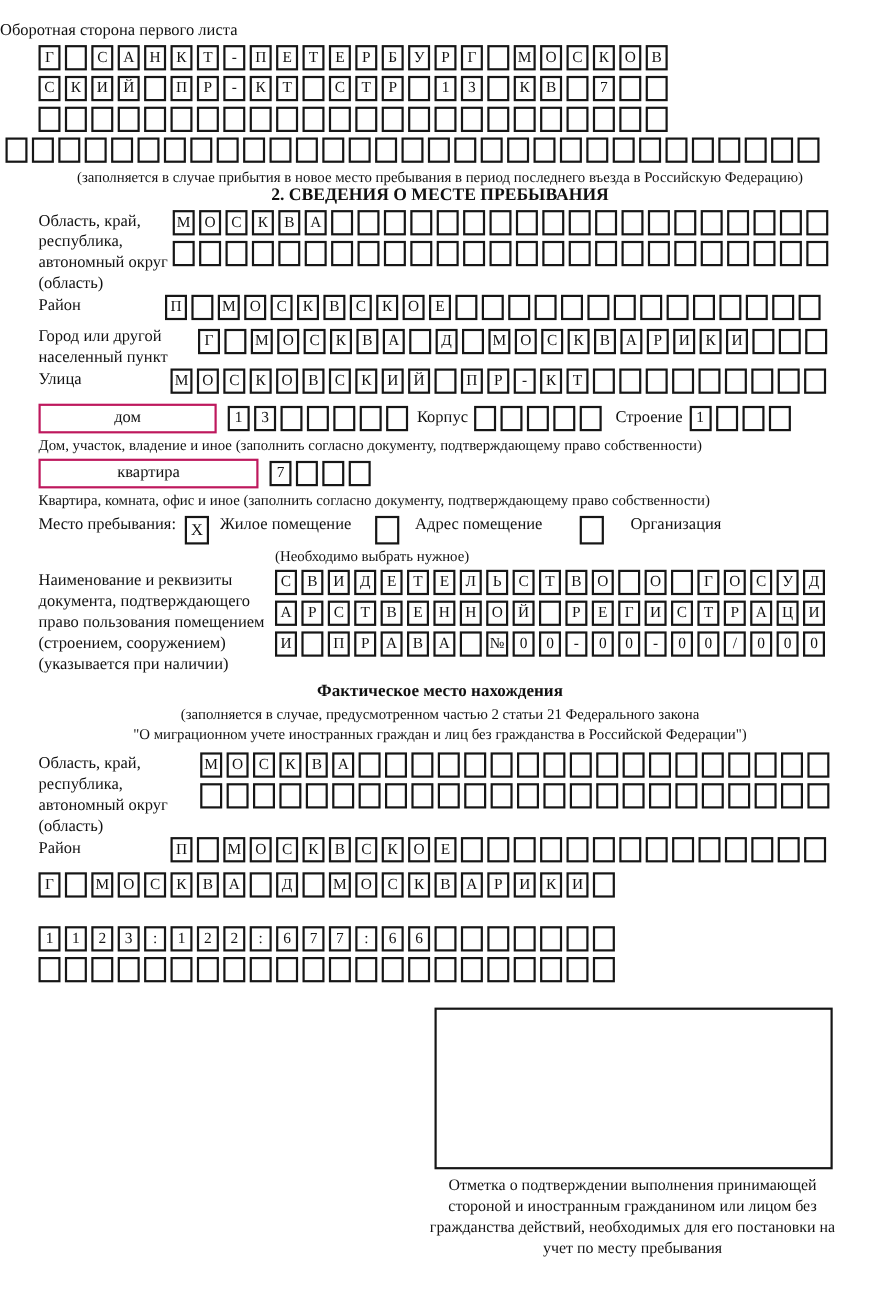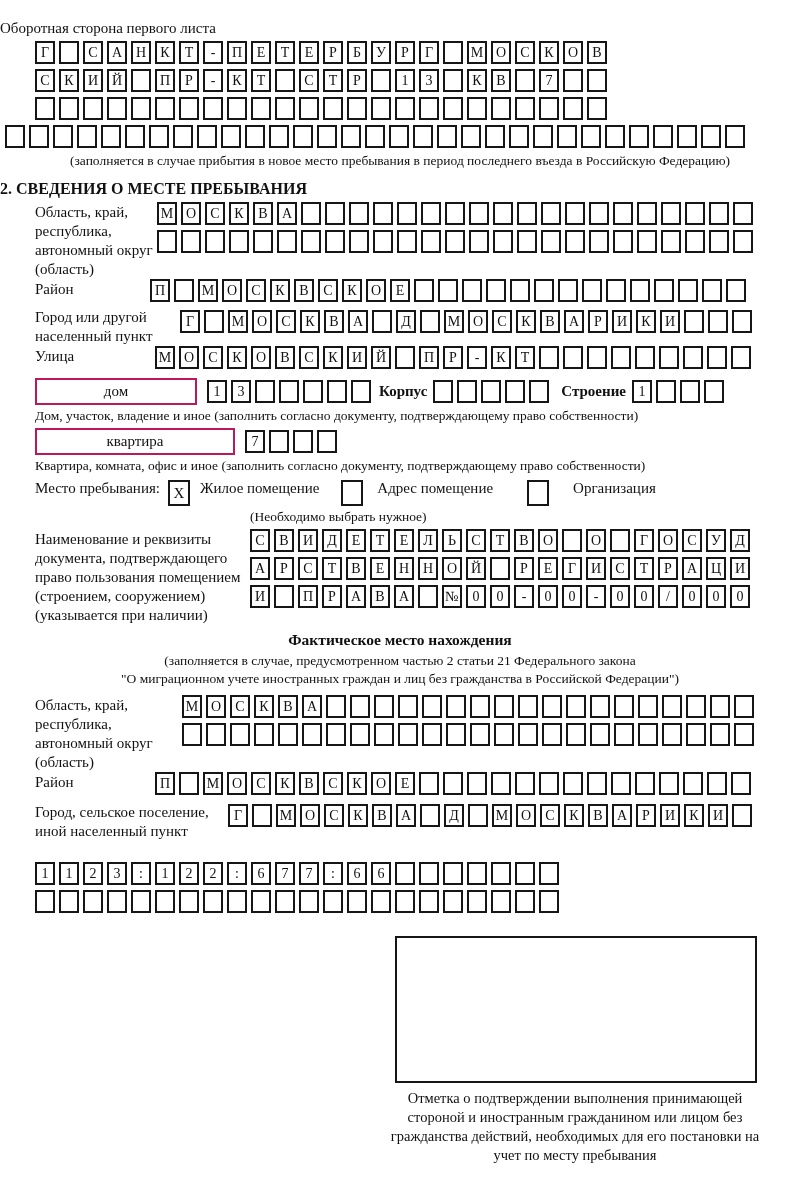--- a/index.html
+++ b/index.html
@@ -18,30 +18,30 @@
   .cell {
     width:20px; height:23px; flex-shrink:0;
     border:2px solid #161616;
     display:flex; align-items:center; justify-content:center;
     font-size:14px; line-height:1;
   }
   .fullrow { margin-left:5px; margin-top:0px; }
 
   .note-c { text-align:center; font-size:13.5px; margin-top:2px; }
   .note-l { font-size:13.5px; margin-left:35px; margin-top:3px; }
-  .sec-title { font-weight:bold; font-size:16px; margin-top:11px; margin-bottom:4px; }
+  .sec-title { text-align:center; font-weight:bold; font-size:16px; margin-top:0; margin-bottom:4px; }
   .fact-title { text-align:center; font-weight:bold; font-size:15.5px; margin-top:6px; margin-bottom:4px; }
 
   .domrow { display:flex; align-items:center; margin-left:35px; margin-top:4px; }
   .wbox {
     border:2px solid #be185d; height:27px;
     display:flex; align-items:center; justify-content:center;
     font-size:15px; flex-shrink:0;
   }
-  .inline-lbl { font-size:15px; padding:0 6px 0 8px; white-space:nowrap;font-weight:bold; }
+  .inline-lbl { font-size:15px; padding:0 6px 0 8px; white-space:nowrap; }
 
   .mestorow { display:flex; margin-left:35px; margin-top:6px; font-size:15px; }
   .chk {
     width:22px; height:26px; border:2px solid #161616; flex-shrink:0;
     display:flex; align-items:center; justify-content:center; font-size:15px;
   }
   .mesto-note { font-size:13.5px; margin-left:250px; margin-top:3px; }
 
   .stamp-box {
     margin-left:395px; margin-top:18px;
@@ -543,21 +543,20 @@
       <div class="cell"></div>
       <div class="cell"></div>
       <div class="cell"></div>
       <div class="cell"></div>
       <div class="cell"></div>
       <div class="cell"></div>
     </div>
 </div>
 
 <div class="group mt2">
-  <div class="g-label" style="width:193px">Город, сельское поселение, иной населенный пункт</div>
   <div class="cellrow" style="margin-top:2px">
       <div class="cell">Г</div>
       <div class="cell"></div>
       <div class="cell">М</div>
       <div class="cell">О</div>
       <div class="cell">С</div>
       <div class="cell">К</div>
       <div class="cell">В</div>
       <div class="cell">А</div>
       <div class="cell"></div>

